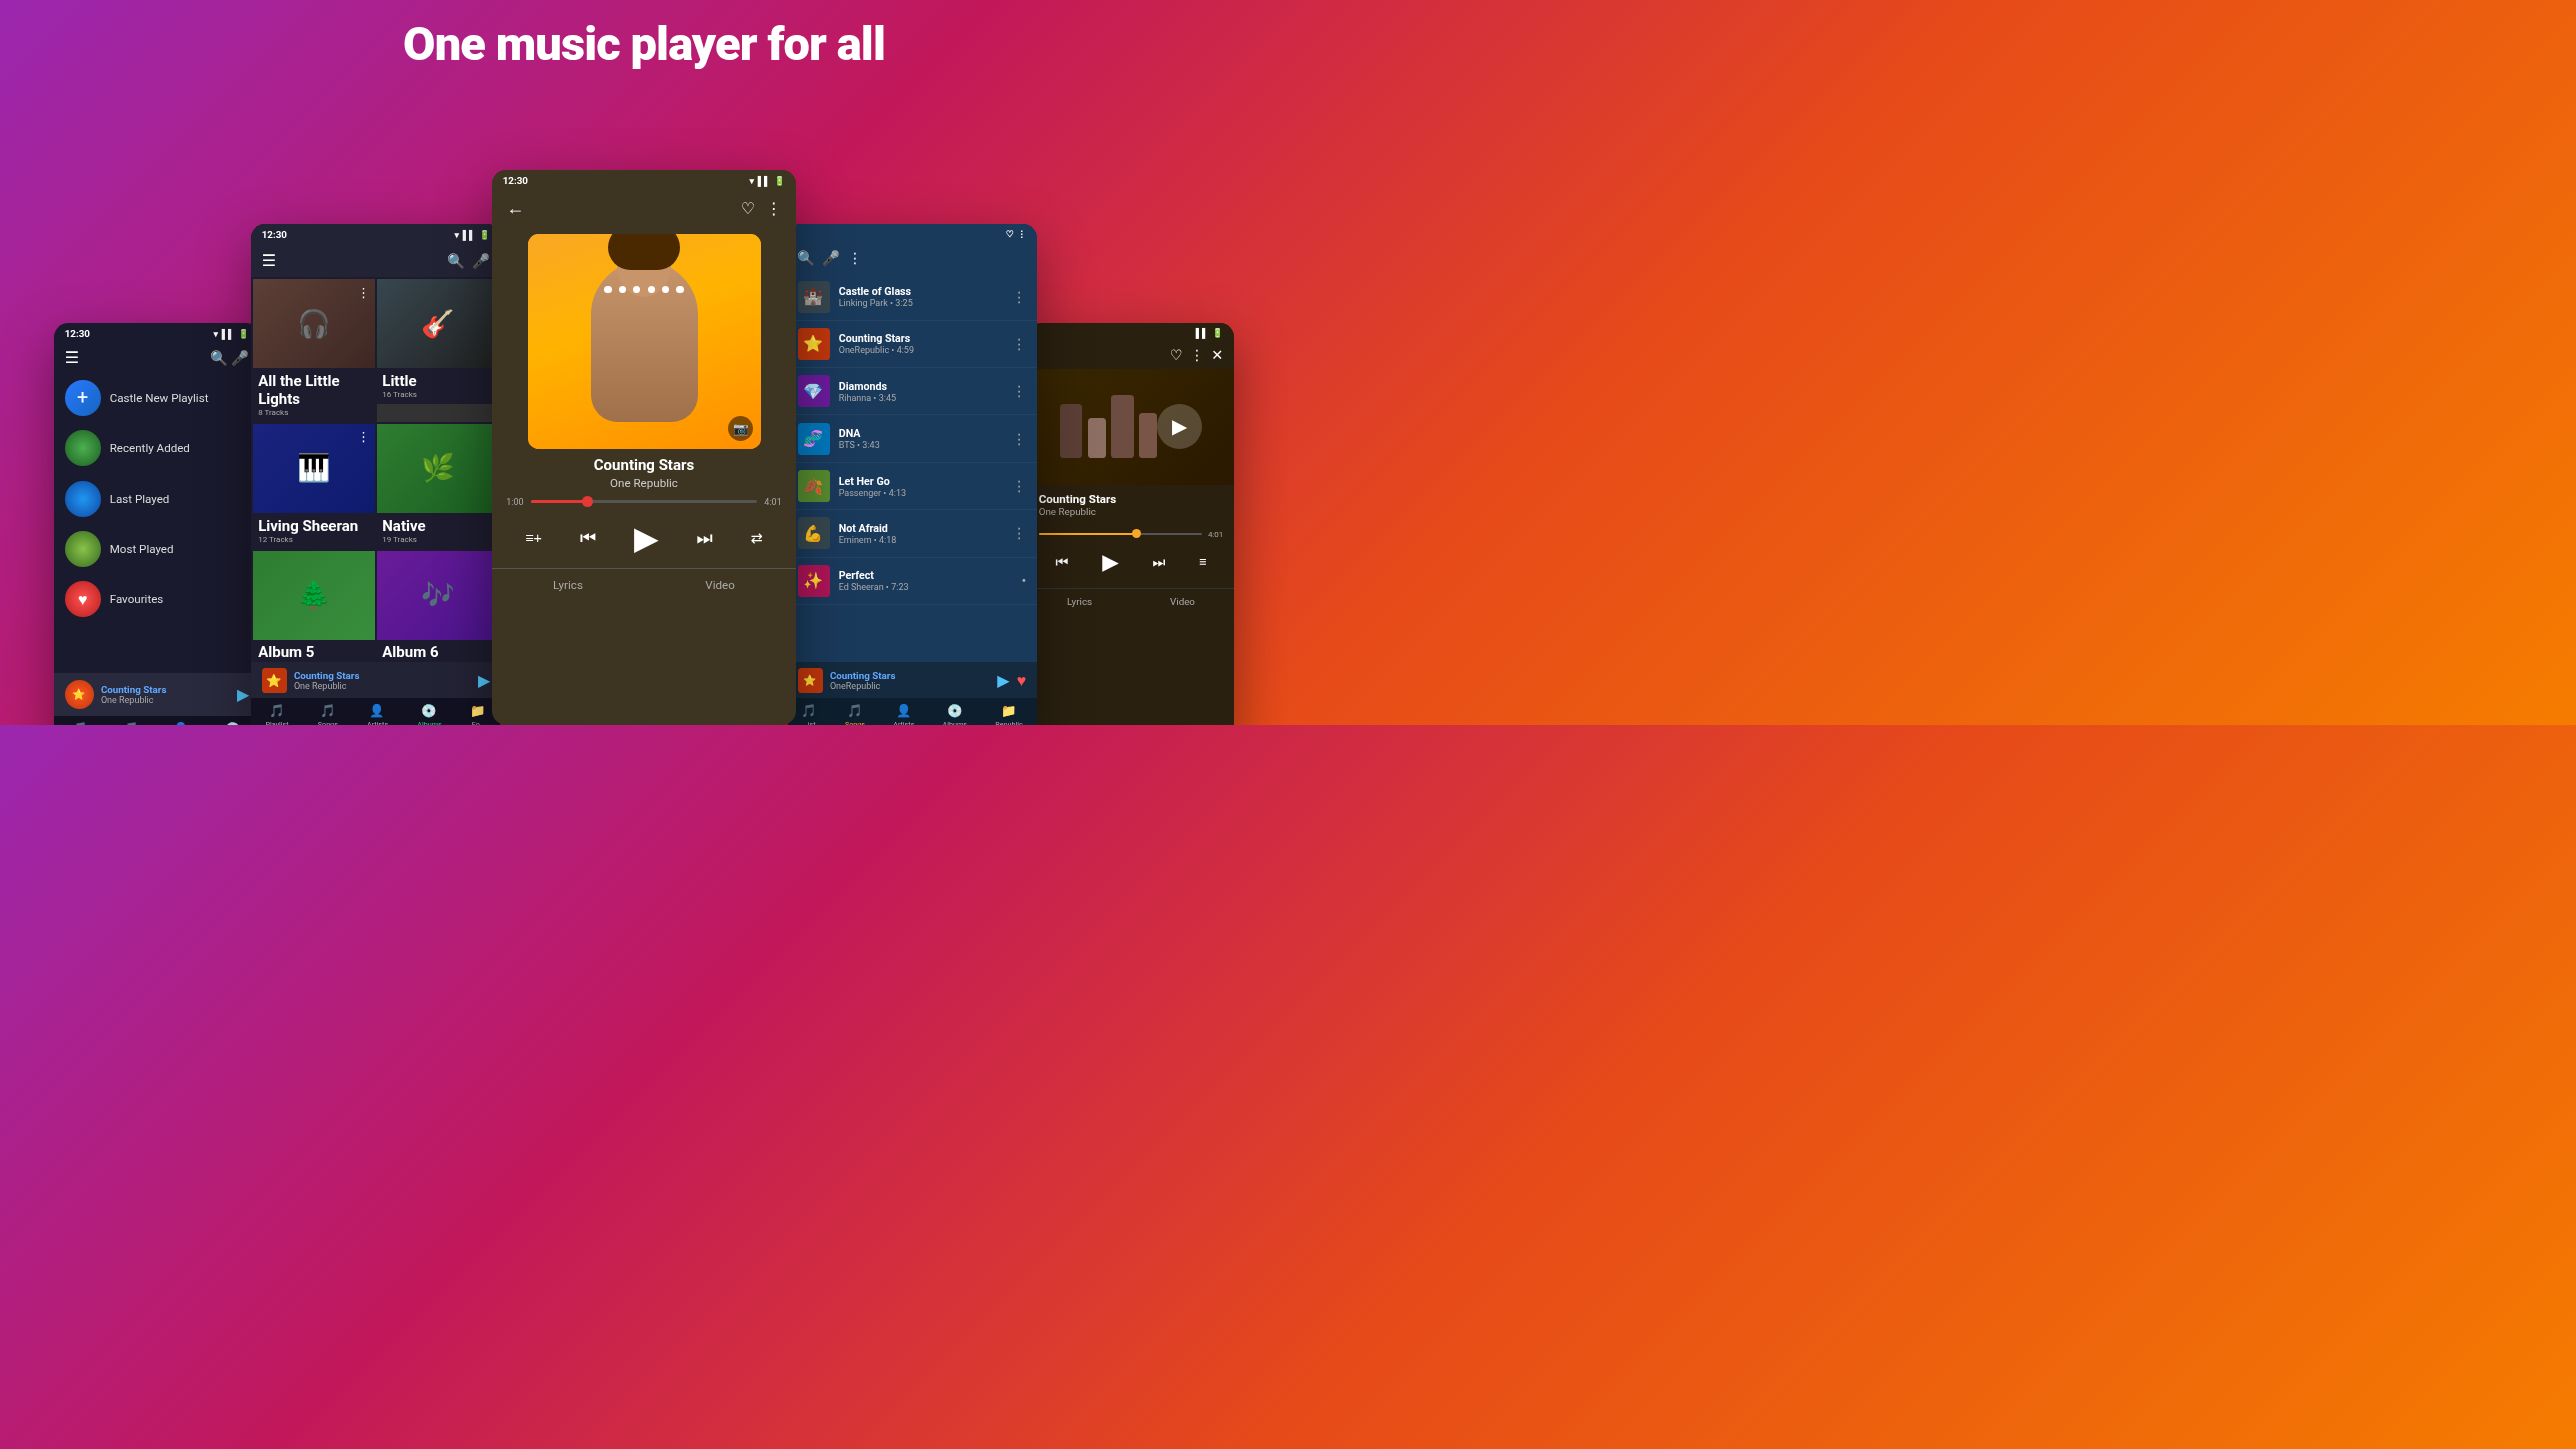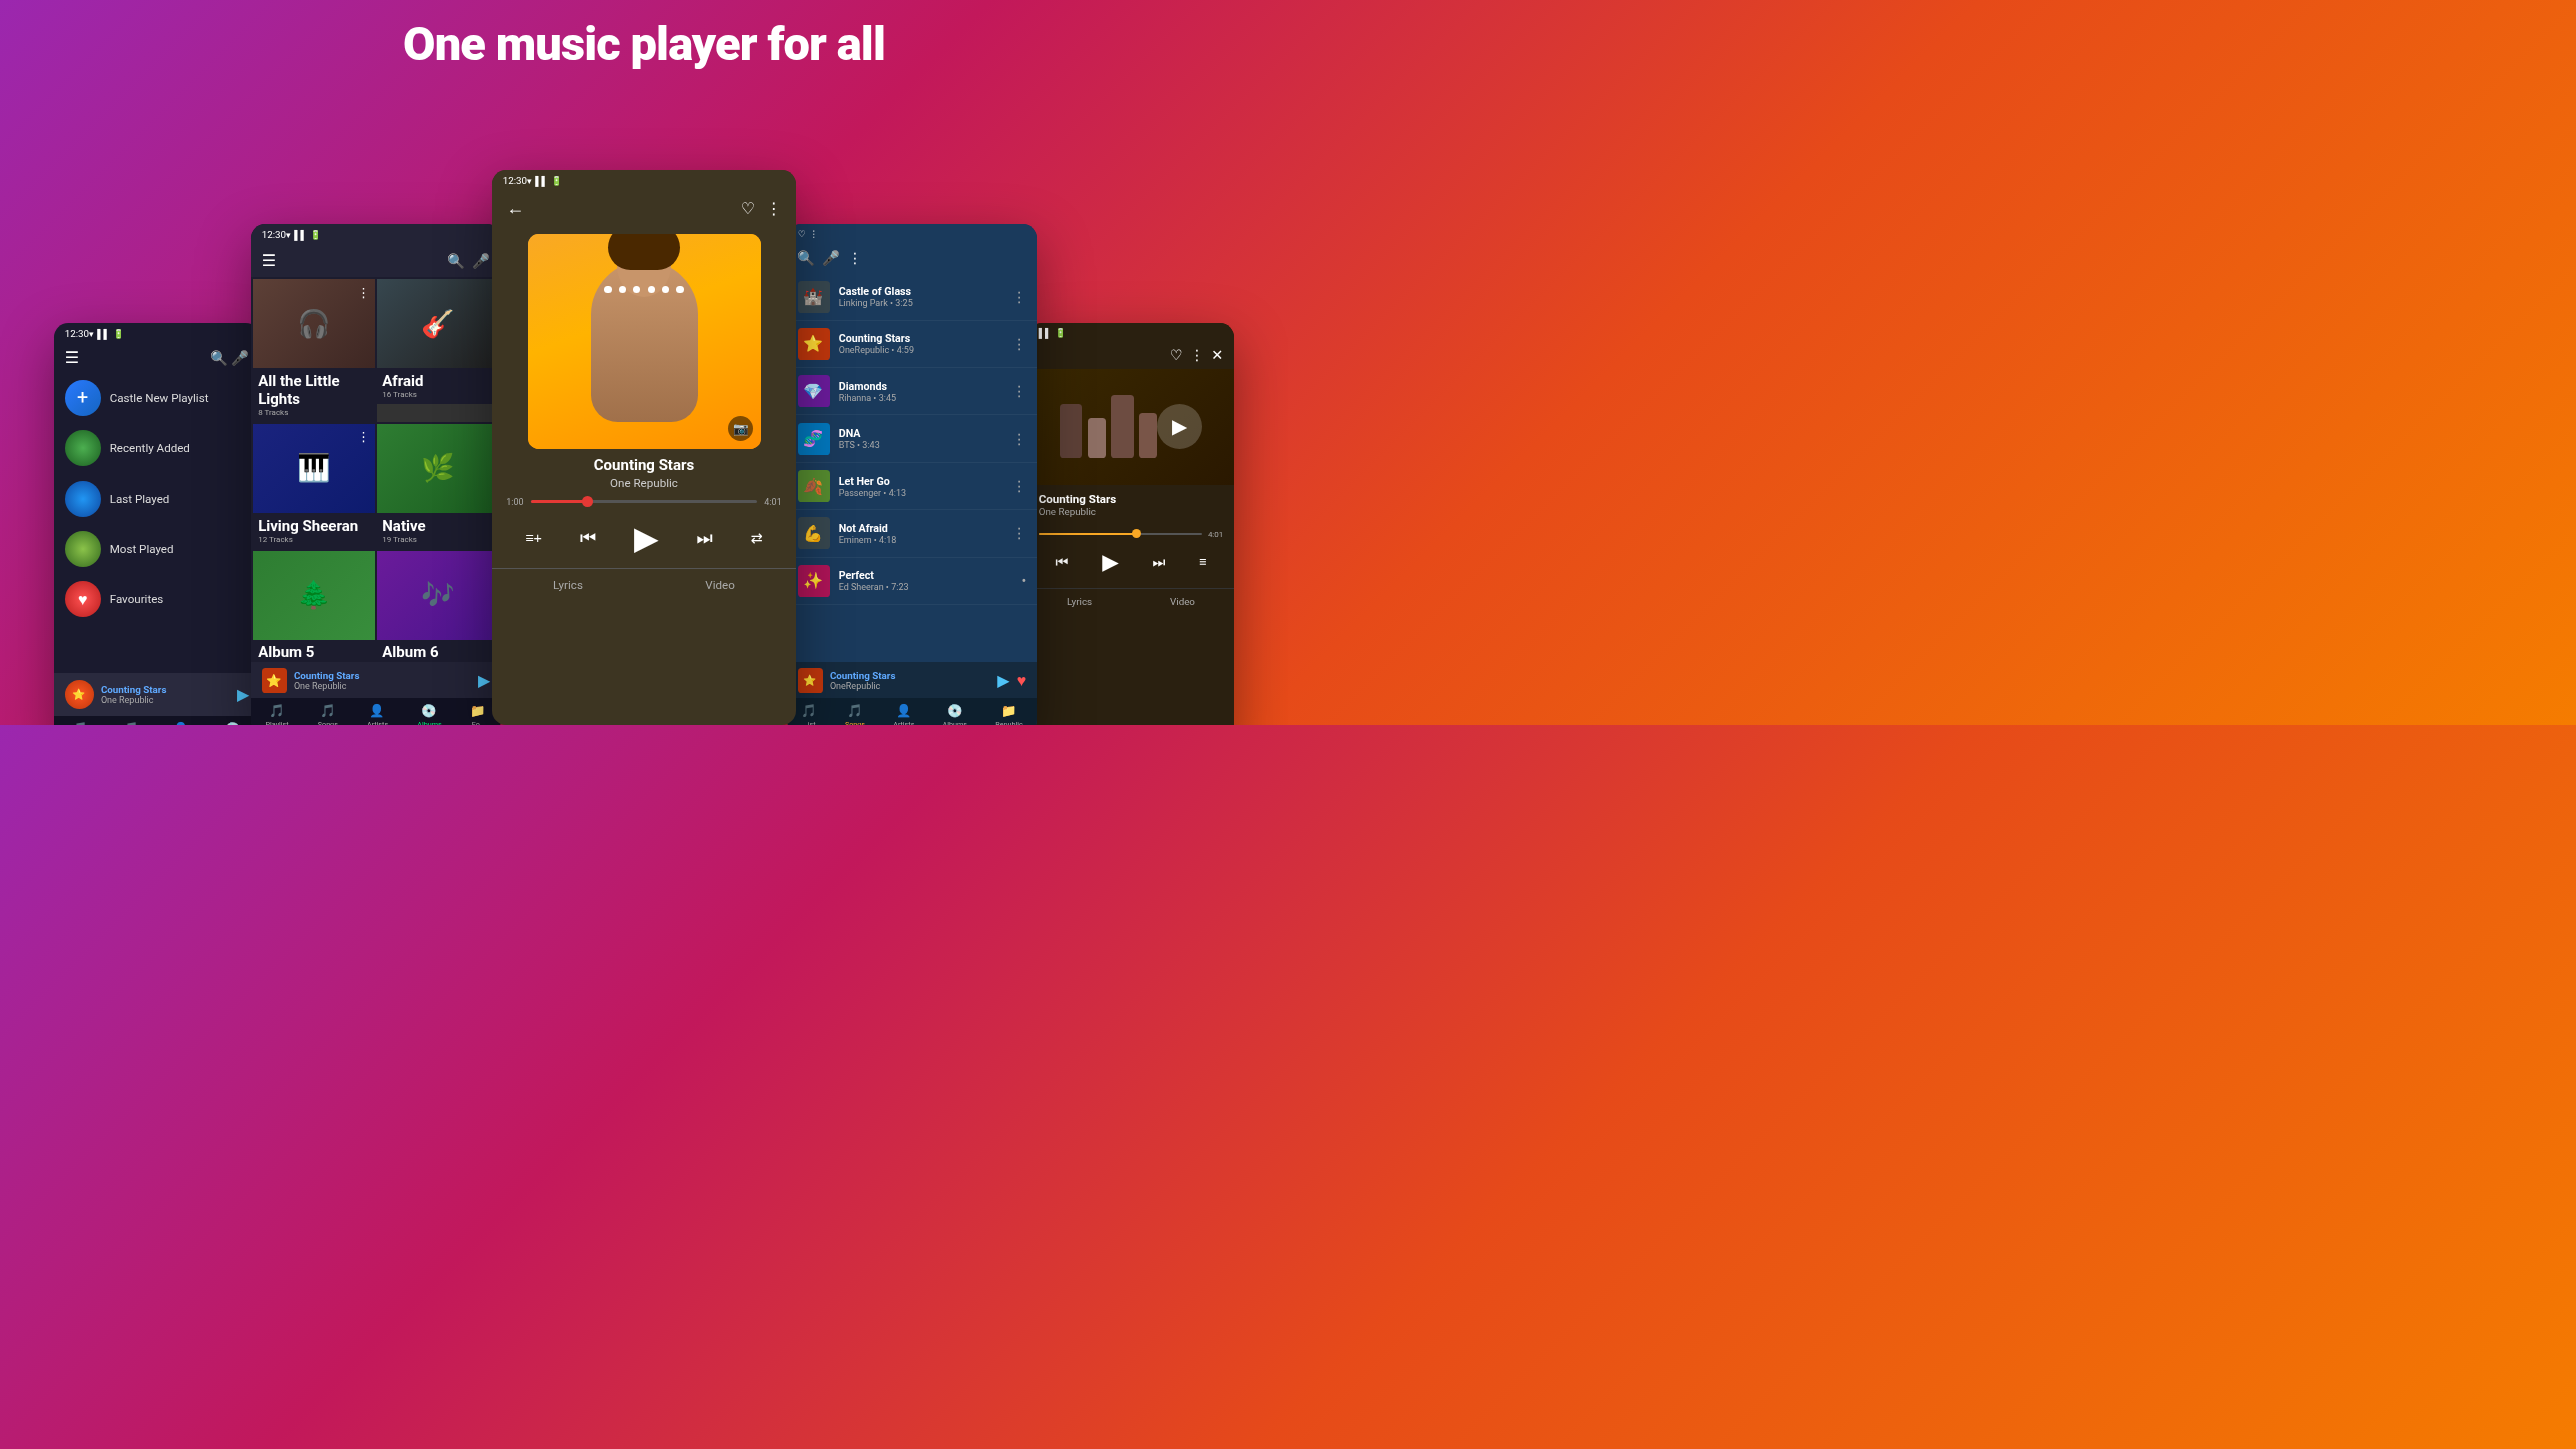--- a/index.html
+++ b/index.html
@@ -93,25 +93,26 @@
       background: #2a2010;
       border-radius: 14.3px;
       margin-left: -9px;
       z-index: 1;
       transform: translateY(27px);
     }
 
     
     .status-bar {
       display: flex;
-      justify-content: flex-start;
+      justify-content: space-between;
       align-items: center;
       padding: 5.4px 10.7px 3.6px;
       font-size: 9.8px;
       color: white;
+      font-weight: bold;
     }
 
     .status-icons {
       display: flex;
       gap: 3.6px;
       align-items: center;
       font-size: 9px;
     }
 
     
@@ -567,21 +568,21 @@
         <span class="album-more">⋮</span>
         <div class="album-info">
           <div class="album-title">All the Little Lights</div>
           <div class="album-tracks">8 Tracks</div>
         </div>
       </div>
 
       <div class="album-card">
         <div class="album-thumb-placeholder at-guitar">🎸</div>
         <div class="album-info">
-          <div class="album-title">Afraid</div>
+          <div class="album-title">Little</div>
           <div class="album-tracks">16 Tracks</div>
         </div>
       </div>
 
       <div class="album-card">
         <div class="album-thumb-placeholder at-piano">🎹</div>
         <span class="album-more">⋮</span>
         <div class="album-info">
           <div class="album-title">Living Sheeran</div>
           <div class="album-tracks">12 Tracks</div>

